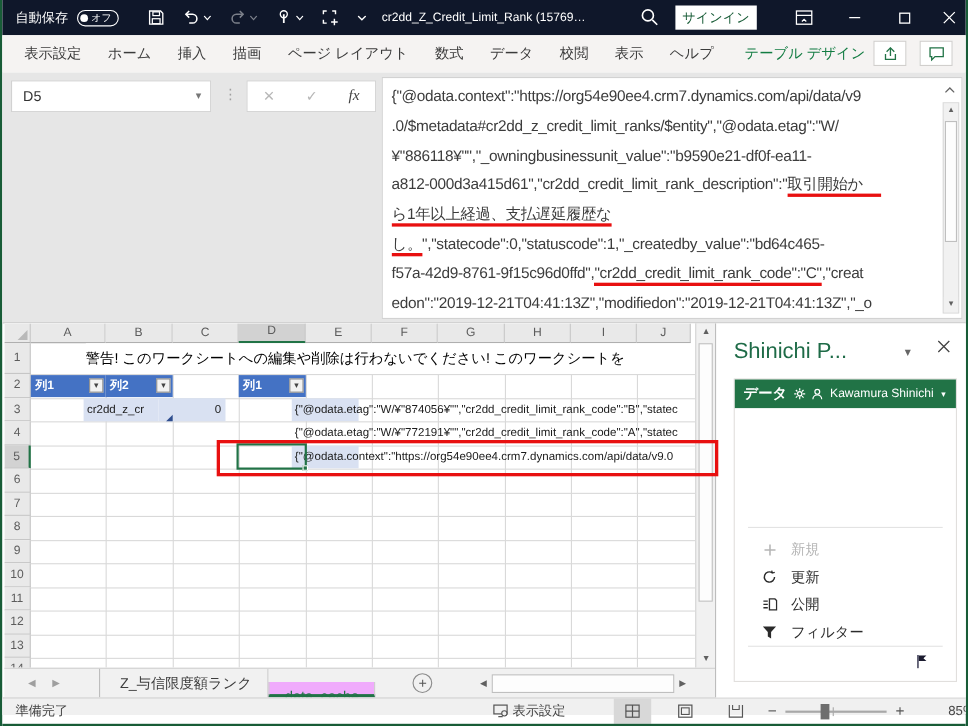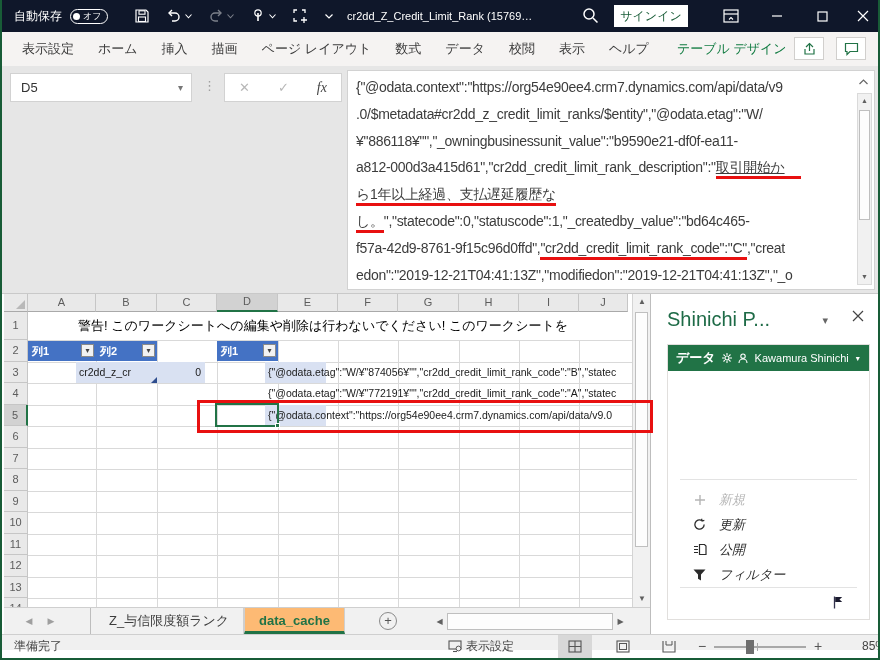--- a/index.html
+++ b/index.html
@@ -45,21 +45,21 @@
   .fx-dots { position:absolute; left:201px; top:12px; color:#a0a0a0; font-size:13px; letter-spacing:0; }
   .fxbtns { position:absolute; left:222px; top:7px; width:118px; height:29px; background:#fff; border:1px solid #d2d2d2;
             display:flex; align-items:center; justify-content:space-around; }
   .fxbtns .x, .fxbtns .ok { color:#b7b7b7; font-size:13px; }
   .fxbtns .fxsym { font-family:"Liberation Serif",serif; font-style:italic; font-size:14px; color:#444; }
   .fxbox { position:absolute; left:345px; top:4px; width:528px; height:220px; background:#fff; border:1px solid #d2d2d2; }
   .fx-lines { position:absolute; left:8px; top:3px; right:22px; bottom:3px; overflow:hidden;
               font-size:14px; letter-spacing:-0.3px; color:#3c3c3c; }
   .fx-line { height:26.8px; line-height:26.8px; white-space:nowrap; overflow:hidden; }
   .ru { border-bottom:3px solid #E81010; padding-bottom:1px; }
-  .ru-ext { padding-right:16px;text-decoration:underline; }
+  .ru-ext { padding-right:16px; }
   .fx-collapse { position:absolute; right:3px; top:4px; width:15px; height:14px; display:flex;
                  align-items:center; justify-content:center; color:#666; }
   .fx-scroll { position:absolute; right:2px; top:22px; bottom:4px; width:15px; background:#f1f1f1; border:1px solid #dadada; }
   .fx-scroll .up, .fx-scroll .dn { position:absolute; left:0; width:13px; height:14px; text-align:center;
        font-size:7px; color:#606060; line-height:14px; background:#f1f1f1; }
   .fx-scroll .up { top:0; } .fx-scroll .dn { bottom:0; }
   .fx-scroll .thumb { position:absolute; left:1px; top:16px; width:11px; height:110px; background:#fdfdfd; border:1px solid #bfbfbf; }
 
   
   .grid { position:absolute; left:2px; top:294px; width:628px; height:313px; background:#fff; overflow:hidden; }
@@ -105,22 +105,22 @@
   
   .red-box { position:absolute; left:195px; top:400px; width:456px; height:33px; border:3px solid #E81010; z-index:30; pointer-events:none; }
 
   
   .sheetrow { position:absolute; left:2px; top:607px; width:646px; height:27px; background:#f1f1f1;
               border-top:1px solid #cfcfcf; display:flex; align-items:stretch; }
   .snav { width:22px; text-align:center; line-height:26px; color:#9f9f9f; font-size:9px; }
   .snav:first-child { margin-left:14px; }
   .sdivider { width:1px; background:#bdbdbd; margin:0 4px 0 28px; }
   .stab { font-size:13px; color:#3d3d3d; line-height:26px; padding:0 14px; border-right:1px solid #cfcfcf; }
-  .stab.active { background:#fdba74; color:#217346; font-weight:bold; border-bottom:3px solid #217346;
-                 border-left:1px solid #cfcfcf; }
+  .stab.active { background:#f0abfc; color:#217346; font-weight:normal; border-bottom:3px solid #217346;
+                 border-left:1px solid #cfcfcf;margin-top:12px; }
   .saddwrap { display:flex; align-items:center; margin-left:34px; }
   .sadd { width:18px; height:18px; border:1px solid #8a8a8a; border-radius:50%; color:#555;
           font-size:13px; line-height:16px; text-align:center; }
   .hscroll { position:absolute; left:428px; top:5px; width:196px; height:17px; background:#f1f1f1; display:flex; }
   .hscroll .ar { width:15px; height:17px; font-size:8px; color:#606060; text-align:center; line-height:17px; }
   .hscroll .thumb { flex:1; background:#fdfdfd; border:1px solid #bfbfbf; }
 
   
   .statusbar { position:absolute; left:0; top:634px; width:100%; height:16px; background:#f0f0f0;
                border-top:1px solid #cfcfcf; font-size:12px; color:#444; }
@@ -143,21 +143,21 @@
   .pane-chev { position:absolute; right:52px; top:20px; color:#666; font-size:11px; }
   .pane-close { position:absolute; right:16px; top:14px; color:#444; }
   .card { position:absolute; left:16px; right:10px; top:50px; bottom:14px; border:1px solid #e1dfdd; }
   .card-head { height:26px; background:#217346; color:#fff; display:flex; align-items:center; padding:0 8px; gap:5px; }
   .card-head .app { font-size:13px; font-weight:bold; }
   .card-head .user { font-size:11px; margin-left:2px; white-space:nowrap; overflow:hidden; }
   .card-head .uchev { font-size:8px; margin-left:2px; }
   .card-div { position:absolute; left:12px; right:12px; height:1px; background:#e3e3e3; }
   .cd1 { top:134px; } .cd2 { top:242px; }
   .pmenu { position:absolute; left:0; top:142px; width:100%; }
-  .pitem { height:25px; display:flex; align-items:center; padding-left:24px; gap:12px; font-size:13px; color:#2b2b2b;font-style:italic; }
+  .pitem { height:25px; display:flex; align-items:center; padding-left:24px; gap:12px; font-size:13px; color:#2b2b2b; }
   .pitem.disabled { color:#b5b5b5; }
   .pitem .ic { width:15px; display:flex; justify-content:center; color:#2b2b2b; }
   .pitem.disabled .ic { color:#b5b5b5; }
   .pane-flag { position:absolute; right:26px; top:250px; }
 </style>
 </head>
 <body>
 
 <div id="app">
 

